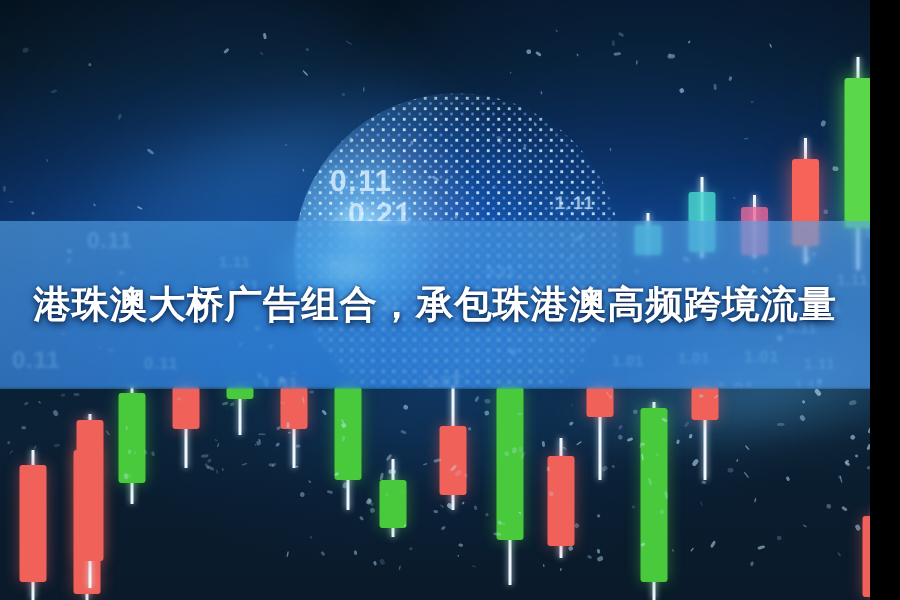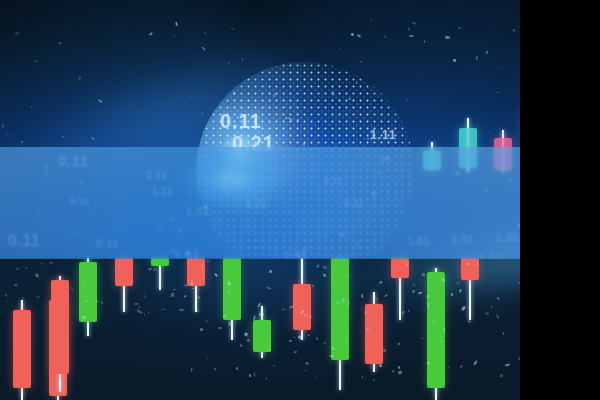--- a/index.html
+++ b/index.html
@@ -1,17 +1,17 @@
 <!DOCTYPE html>
 <html><head>
 <meta charset="utf-8">
 <style>
   html,body{margin:0;padding:0;background:#000;}
   #stage{
-    position:relative;width:520px;height:400px;overflow:hidden;
+    position:relative;width:580px;height:400px;overflow:hidden;
     font-family:"Liberation Sans","DejaVu Sans",sans-serif;
     background:#07131f;
   }
 
   
   .layer{position:absolute;inset:0;}
 
   #bg-base{
     background:
       radial-gradient(120% 90% at 48% 58%, #1d6fd6 0%, #1559b5 18%, #0d3f8c 36%, #092a60 55%, #08203f 72%, #061827 88%, #05121d 100%);
@@ -574,15 +574,16 @@
   <div class="layer" id="globe-numbers-layer">
       <div class="gnum" style="left: 220px; top: 110px; font-size: 20px; opacity: 0.9;">0.11</div>
       <div class="gnum" style="left: 232px; top: 132px; font-size: 20px; opacity: 0.85;">0.21</div>
       <div class="gnum" style="left: 370px; top: 128px; font-size: 12px; opacity: 0.75;">1.11</div>
     </div>
 
   <div id="text-band"></div>
   <div id="band-sheen"></div>
 
   <div id="headline">
+    <div class="line" id="line2">港珠澳大桥广告组合，承包珠港澳高频跨境流量</div>
   </div>
 
 </div>
 
 </body></html>

